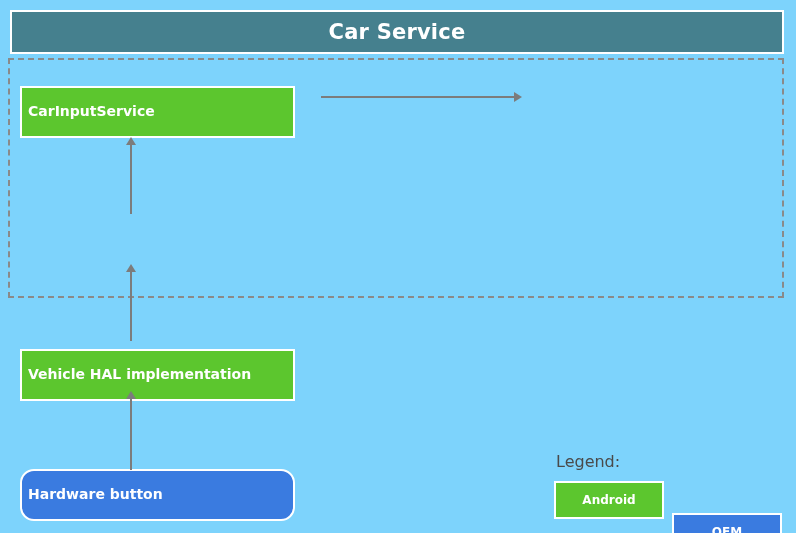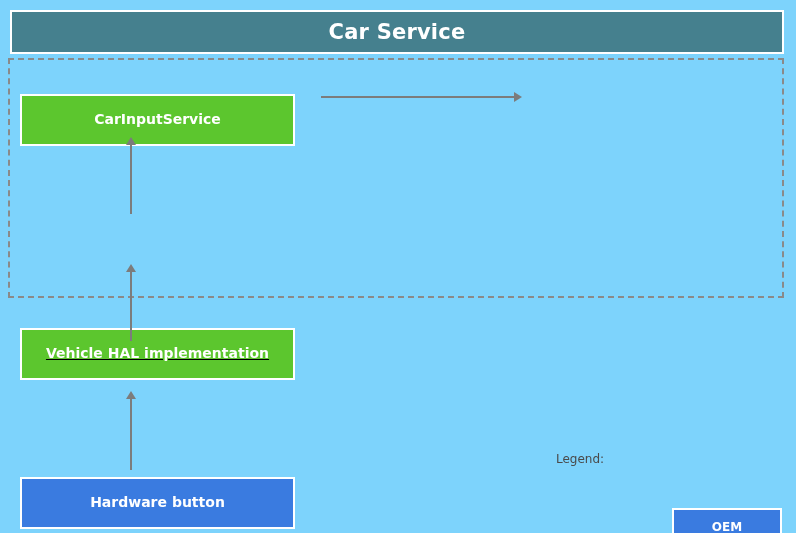--- a/index.html
+++ b/index.html
@@ -50,40 +50,39 @@
     background: transparent;
   }
 
   
   .node {
     position: absolute;
     box-sizing: border-box;
     border: 2px solid #FFFFFF;
     display: flex;
     align-items: center;
-    justify-content: center;
+    justify-content: flex-start;
     text-align: center;
-    margin-top: 8px;
   }
   .node .node-label {
     color: #FFFFFF;
     font-size: 14px;
     font-weight: bold;
     line-height: 1.1;
     padding: 0 6px;
   }
   .node.android { background: #5CC62E; }
   .node.oem     { background: #3A7BE0; }
 
   
   #node-car-input-service   { left: 20px;  top: 86px;  width: 275px; height: 52px; }
   #node-oem-system-service  { left: 496px; top: 86px;  width: 273px; height: 52px; }
   #node-input-hal-service   { left: 20px;  top: 213px; width: 275px; height: 52px; }
-  #node-vehicle-hal         { left: 20px;  top: 320px; width: 275px; height: 52px; text-decoration: underline; }
-  #node-hardware-button     { left: 20px;  top: 469px; width: 275px; height: 52px; }
+  #node-vehicle-hal         { left: 20px;  top: 349px; width: 275px; height: 52px; }
+  #node-hardware-button     { left: 20px;  top: 469px; width: 275px; height: 52px; border-radius: 14px; }
 
   
   .arrow {
     position: absolute;
   }
   .arrow-line-v {
     position: absolute;
     width: 2px;
     background: #7C7C7C;
   }
@@ -127,21 +126,21 @@
 
   
   .legend {
     position: absolute;
     left: 554px;
     top: 452px;
     width: 230px;
   }
   .legend-title {
     color: #4A4A4A;
-    font-size: 12px;
+    font-size: 16px;
     font-weight: normal;
     margin: 0 0 10px 2px;
   }
   .legend-swatches {
     position: relative;
     height: 38px;
   }
   .legend-swatch {
     position: absolute;
     top: 0;
@@ -201,19 +200,22 @@
   </div>
 
   <div class="arrow" id="arrow-vehiclehal-from-hardware">
     <span class="arrow-line-v"></span>
     <span class="arrowhead-up"></span>
   </div>
 
   <div class="legend">
     <div class="legend-title">Legend:</div>
     <div class="legend-swatches">
+      <div class="legend-swatch" id="legend-swatch-android">
+        <span class="legend-label">Android</span>
+      </div>
       <div class="legend-swatch" id="legend-swatch-oem">
         <span class="legend-label">OEM</span>
       </div>
     </div>
   </div>
 
 </div>
 
 </body></html>

